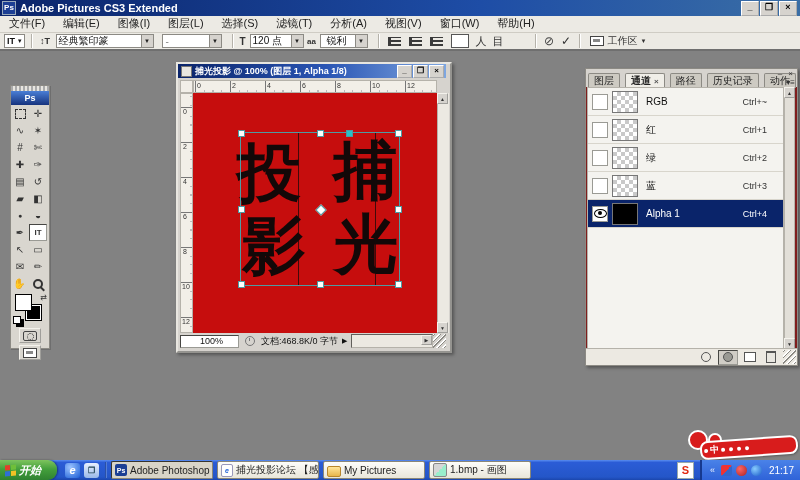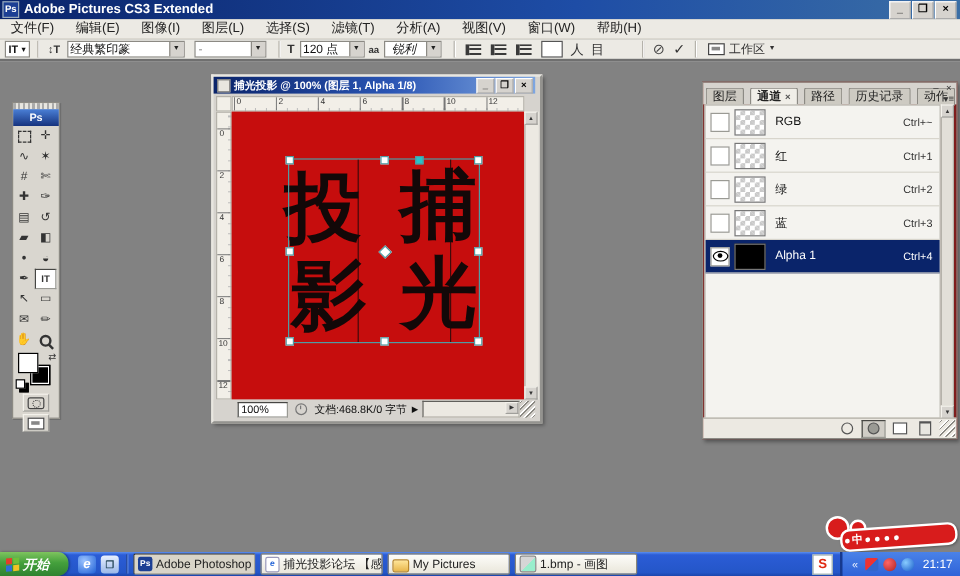--- a/index.html
+++ b/index.html
@@ -91,22 +91,22 @@
   .handle.fill{background:#27c2c9;}
   .colline{position:absolute;top:0;bottom:0;width:1px;background:rgba(20,10,10,.75);}
   #boxcenter{position:absolute;width:6px;height:6px;border:1px solid #4f9ba3;background:#fff;
     transform:rotate(45deg);}
   #doc-vscroll{position:absolute;left:259px;top:29px;width:11px;height:240px;background:#ece9e2;
     border-left:1px solid #b5b2aa;}
   .sbtn{position:absolute;width:11px;height:11px;background:#d6d3ce;border:1px outset #f4f2ec;
     font-size:5px;text-align:center;line-height:10px;color:#333;box-sizing:border-box;}
   #doc-status{position:absolute;left:0;top:269px;width:268px;height:16px;background:#d6d3ce;
     display:flex;align-items:center;font-size:9px;}
-  #zoomfield{width:38px;height:11px;background:#fff;border:1px inset #9a9a94;margin-left:20px;
-    font-size:9px;padding-left:2px;}
+  #zoomfield{width:38px;height:11px;background:#fff;border:1px inset #9a9a94;margin-left:2px;
+    font-size:9px;padding-left:19px;}
   #clockico{width:8px;height:8px;border:1px solid #777;border-radius:50%;margin:0 6px;position:relative;}
   #clockico::after{content:'';position:absolute;left:3px;top:1px;width:1px;height:3px;background:#777;}
   #docinfo{white-space:nowrap;}
   #statusplay{margin:0 4px;font-size:7px;}
   #hscrolltrack{flex:1;height:12px;background:#ece9e2;border:1px inset #b5b2aa;position:relative;}
   #grip,.grip-corner{width:13px;height:14px;
     background:repeating-linear-gradient(135deg,#fff 0 1px,#8c8a84 1px 2px,transparent 2px 4px);}
   
   #panel{left:585px;top:68px;width:211px;height:296px;background:#7f1d1d;
     border:1px solid #8c8a84;box-shadow:2px 2px 3px rgba(0,0,0,.35);}
@@ -121,21 +121,21 @@
   #chanlist{position:absolute;left:1px;top:18px;width:197px;height:262px;background:#f4f3ef;
     border:1px solid #b5b2aa;box-sizing:border-box;}
   .chrow{position:relative;height:27px;border-bottom:1px solid #d8d5cc;display:flex;align-items:center;}
   .chrow .vis{width:14px;height:14px;background:#fff;border:1px solid #9a9a94;margin:0 4px;
     display:flex;align-items:center;justify-content:center;}
   .chrow .thumb{width:24px;height:20px;border:1px solid #777;margin-right:8px;background-color:#fff;
     background-image:linear-gradient(45deg,#c9c9c9 25%,transparent 25%,transparent 75%,#c9c9c9 75%),
                      linear-gradient(45deg,#c9c9c9 25%,transparent 25%,transparent 75%,#c9c9c9 75%);
     background-size:8px 8px;background-position:0 0,4px 4px;}
   .chrow .cname{flex:1;font-size:10px;}
-  .chrow .csc{font-size:9px;color:#333;margin-right:6px;}
+  .chrow .csc{font-size:9px;color:#333;margin-right:16px;}
   .chrow.selected{background:#0a246a;color:#fff;}
   .chrow.selected .cname,.chrow.selected .csc{color:#fff;}
   .chrow.selected .thumb{background:#000;}
   .eye{width:11px;height:7px;border:1px solid #000;border-radius:50%;position:relative;background:#fff;}
   .eye::after{content:'';position:absolute;left:3px;top:1px;width:4px;height:4px;background:#000;border-radius:50%;}
   #panel-vscroll{position:absolute;right:2px;top:18px;width:11px;height:262px;background:#e2dfd8;
     border:1px solid #b5b2aa;box-sizing:border-box;}
   #panel-bottom{position:absolute;left:0;bottom:0;right:0;height:16px;background:#ece9e2;
     border-top:1px solid #b5b2aa;display:flex;align-items:center;justify-content:flex-end;}
   .pbtn{width:18px;height:13px;display:flex;align-items:center;justify-content:center;margin-right:3px;}
@@ -238,21 +238,21 @@
       <span class="dd">▼</span>
     </span>
     <span class="osep" style="margin-left:8px;"></span>
     <span class="obtn" style="font-weight:bold;min-width:8px;">T</span>
     <span class="ocombo" style="width:52px;">
       <span style="padding-left:2px;">120 点</span>
       <span class="dd">▼</span>
     </span>
     <span class="obtn" style="font-weight:bold;font-size:8px;min-width:10px;text-align:right;">aa</span>
     <span class="ocombo" style="width:46px;">
-      <span style="padding-left:6px;font-style:italic;">锐利</span>
+      <span style="padding-left:6px;">锐利</span>
       <span class="dd">▼</span>
     </span>
     <span class="osep" style="margin-left:8px;"></span>
     <span class="obtn">
         <span class="alignico"></span>
       </span>
     <span class="obtn">
         <span class="alignico"></span>
       </span>
     <span class="obtn">

